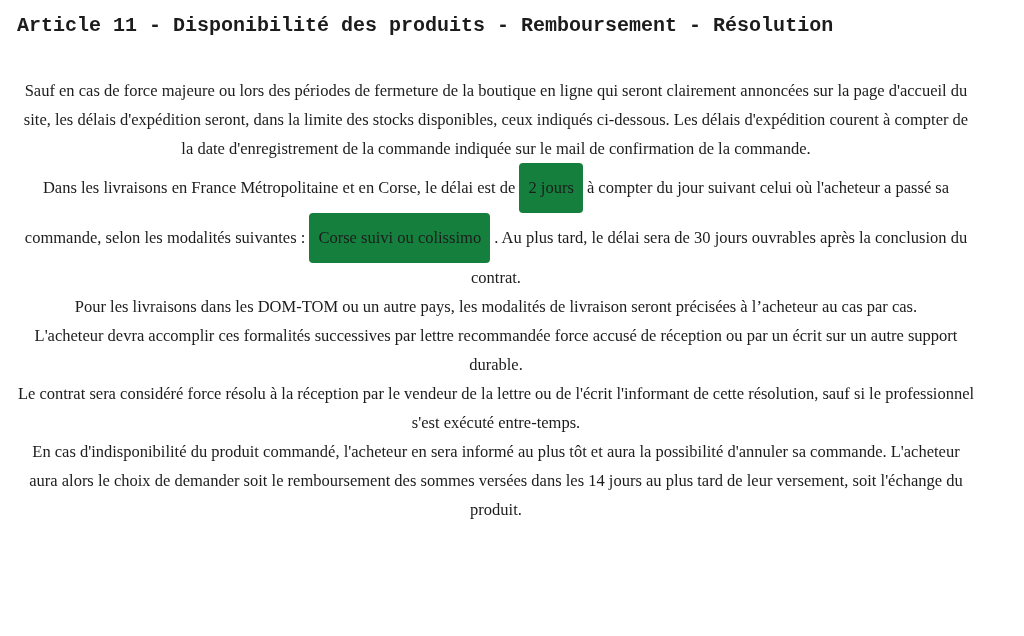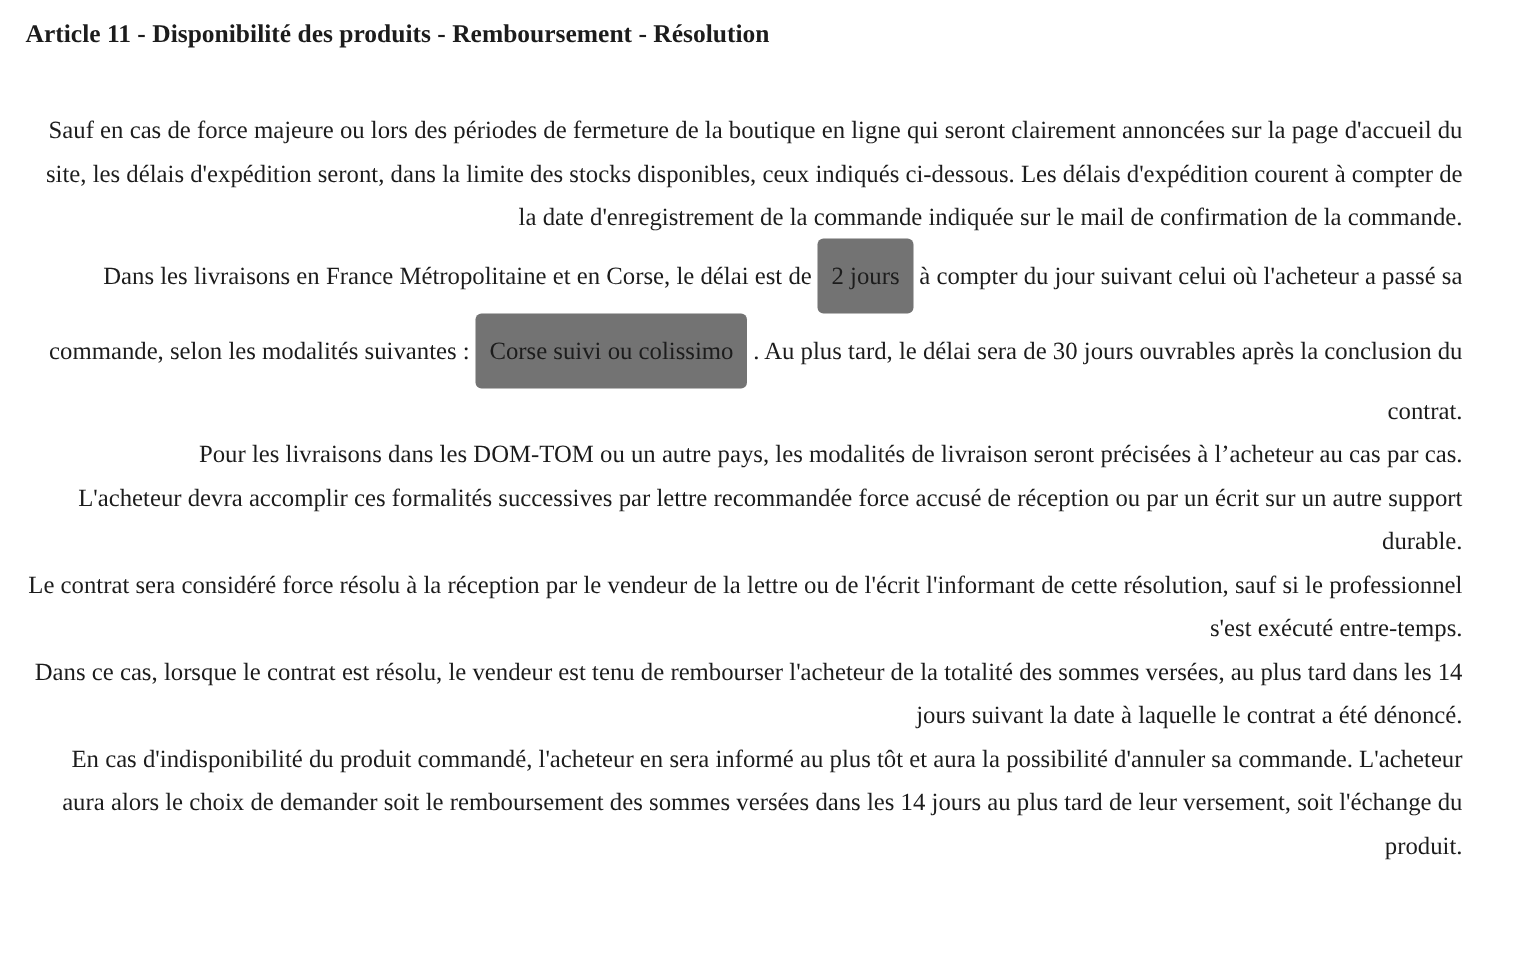--- a/index.html
+++ b/index.html
@@ -13,34 +13,35 @@
     overflow: hidden;
     font-family: "Liberation Serif", serif;
     color: #1c1c1c;
   }
   .doc {
     box-sizing: border-box;
     width: 1024px;
     padding: 12px 49px 0 17px;
   }
   .doc-title {
-    font-size: 17px;
+    font-size: 20px;
     font-weight: bold;
     line-height: 1.35;
     margin: 0 0 37px 0;
+    font-family: Liberation Mono, monospace;
   }
   .doc-paragraph {
     font-size: 16.5px;
     line-height: 29px;
     margin: 0;
-    text-align: right;
+    text-align: center;
   }
   .field-chip {
     display: inline-block;
-    background: #737373;
+    background: #15803d;
     border-radius: 4px;
     padding: 12px 9px;
     line-height: 26px;
     cursor: pointer;
   }
 </style>
 </head>
 <body>
 
 <main class="doc">
@@ -59,17 +60,16 @@
 
   <p class="doc-paragraph">Pour les livraisons dans les DOM-TOM ou un autre pays, les modalités de livraison seront précisées à l’acheteur au cas par cas.</p>
 
 
 
   <p class="doc-paragraph">L'acheteur devra accomplir ces formalités successives par lettre recommandée force accusé de réception ou par un écrit sur un autre support durable.</p>
 
   <p class="doc-paragraph">Le contrat sera considéré force résolu à la réception par le vendeur de la lettre ou de l'écrit l'informant de cette résolution, sauf si le professionnel s'est exécuté entre-temps.</p>
 
 
-  <p class="doc-paragraph">Dans ce cas, lorsque le contrat est résolu, le vendeur est tenu de rembourser l'acheteur de la totalité des sommes versées, au plus tard dans les 14 jours suivant la date à laquelle le contrat a été dénoncé.</p>
 
   <p class="doc-paragraph">En cas d'indisponibilité du produit commandé, l'acheteur en sera informé au plus tôt et aura la possibilité d'annuler sa commande. L'acheteur aura alors le choix de demander soit le remboursement des sommes versées dans les 14 jours au plus tard de leur versement, soit l'échange du produit.</p>
 
 </main>
 
 </body></html>

